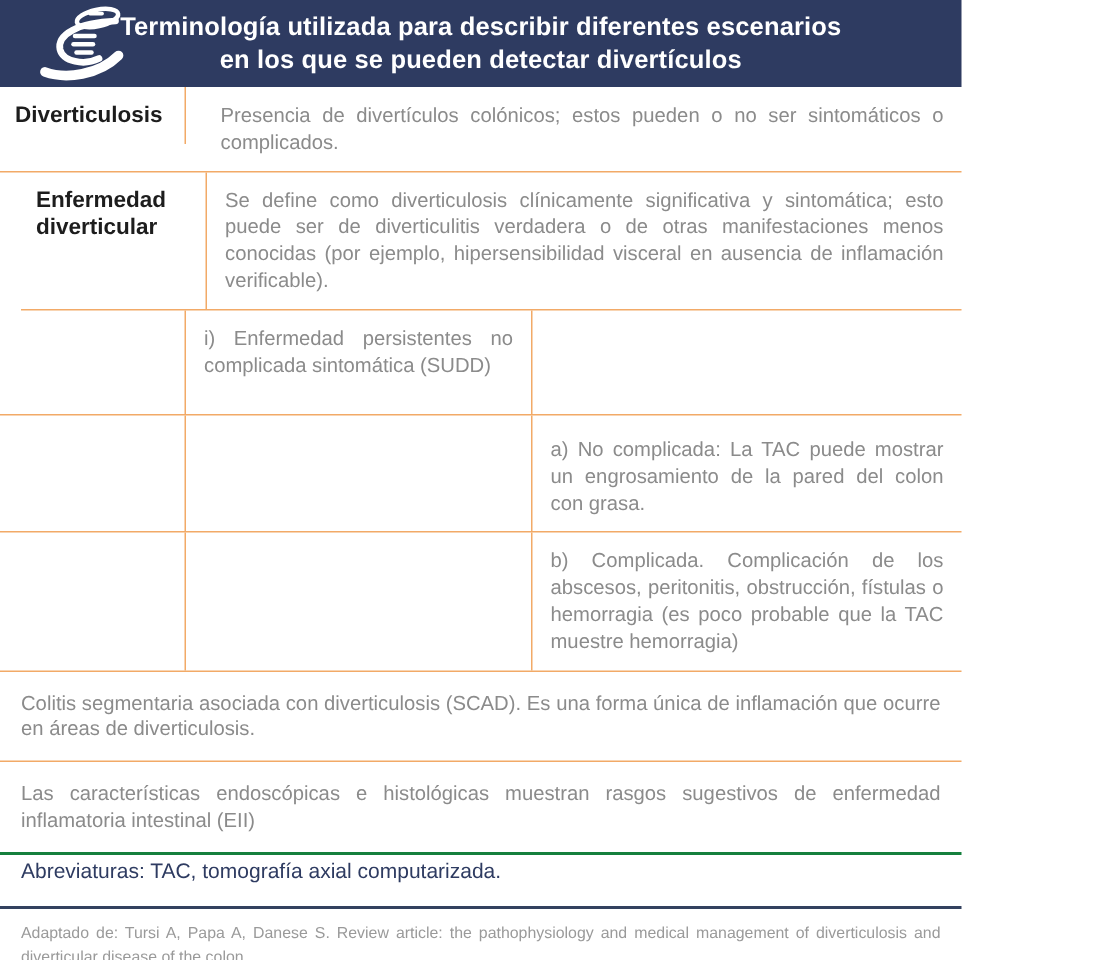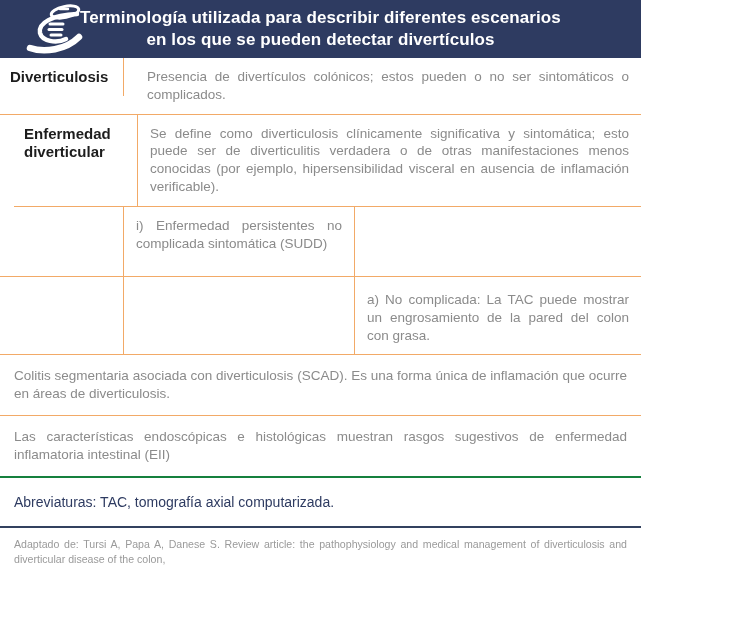--- a/index.html
+++ b/index.html
@@ -108,20 +108,25 @@
       <div class="cell col-mid">i) Enfermedad persistentes no complicada sintomática (SUDD)</div>
     </div>
 
 
     <div class="t-row row-5">
       <div class="col-spacer"></div>
       <div class="col-mid"></div>
       <div class="cell col-def">a) No complicada: La TAC puede mostrar un engrosamiento de la pared del colon con grasa.</div>
     </div>
 
+    <div class="t-row row-6">
+      <div class="col-spacer"></div>
+      <div class="col-mid"></div>
+      <div class="cell col-def">b) Complicada. Complicación de los abscesos, peritonitis, obstrucción, fístulas o hemorragia (es poco probable que la TAC muestre hemorragia)</div>
+    </div>
 
     <div class="t-row row-scad">
       <div class="cell full-cell">Colitis segmentaria asociada con diverticulosis (SCAD). Es una forma única de inflamación que ocurre en áreas de diverticulosis.</div>
     </div>
 
     <div class="t-row row-eii">
       <div class="cell full-cell">Las características endoscópicas e histológicas muestran rasgos sugestivos de enfermedad inflamatoria intestinal (EII)</div>
     </div>
 
   </div>

